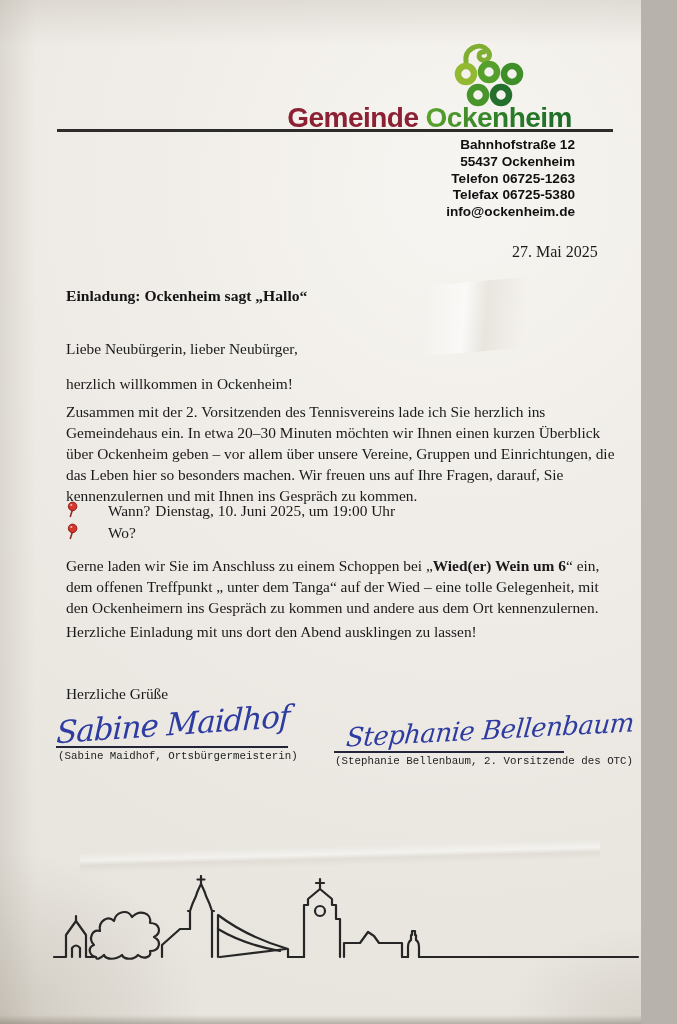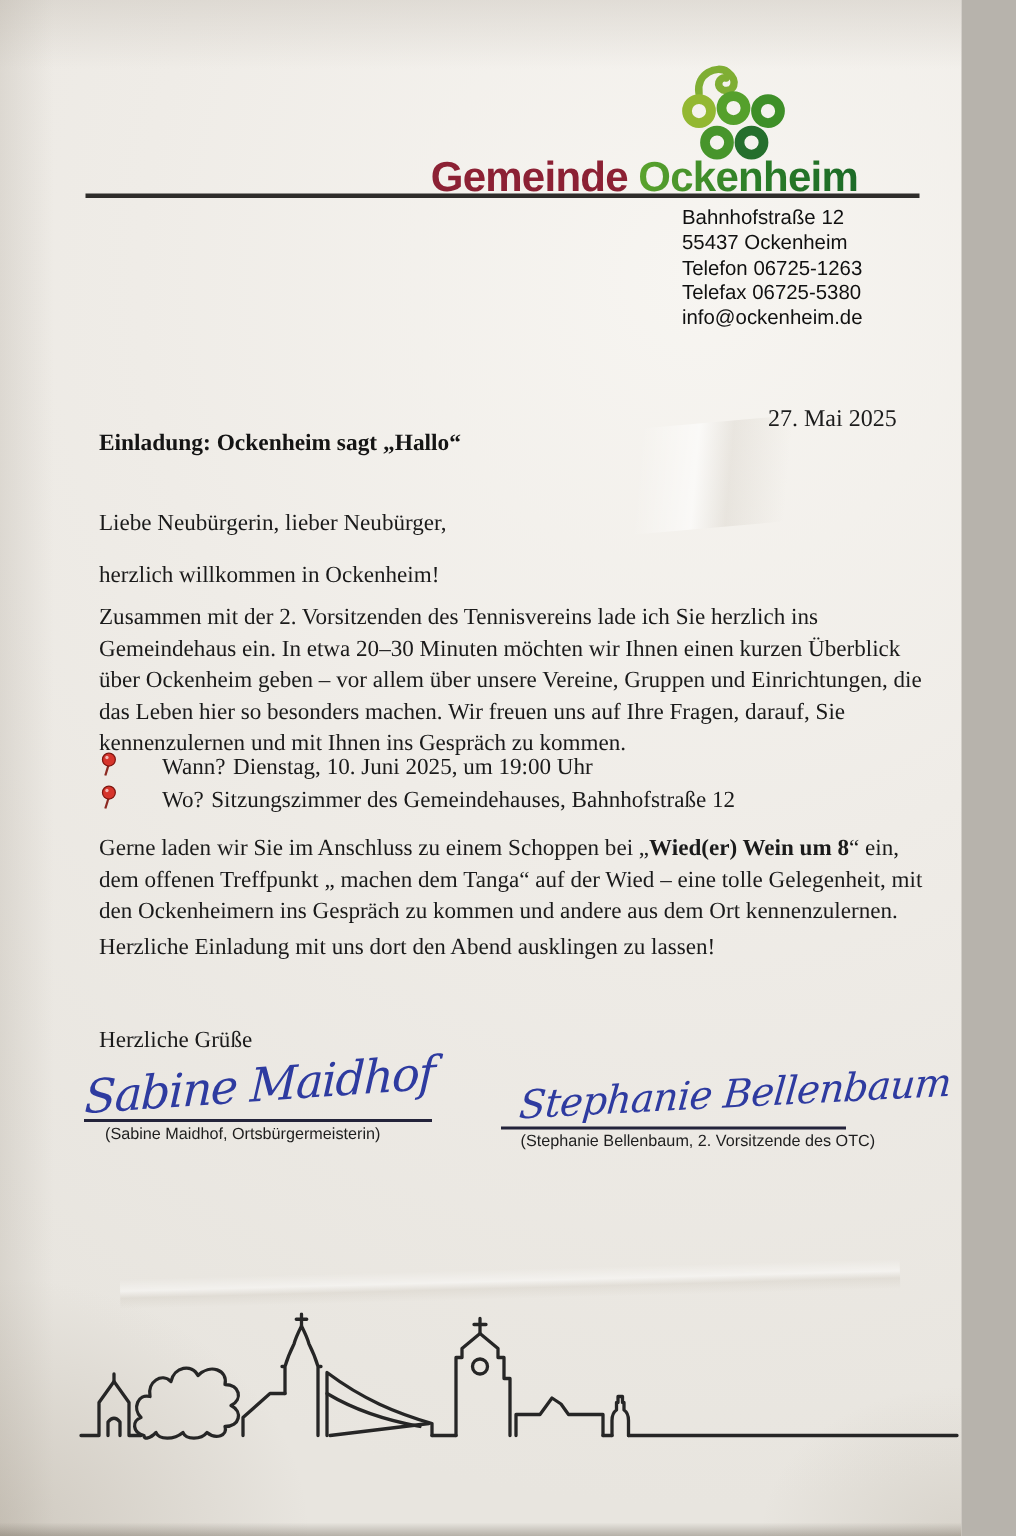--- a/index.html
+++ b/index.html
@@ -21,25 +21,25 @@
   .bottom-edge{left:0;bottom:0;width:100%;height:9px;background:linear-gradient(rgba(120,112,100,0),rgba(120,112,100,0.45));}
 
   
   .grapes{position:absolute;left:452px;top:41px;}
   .brand-text{position:absolute;top:102px;right:69px;white-space:nowrap;
     font-family:"Liberation Sans",sans-serif;font-weight:bold;font-size:28px;letter-spacing:-0.5px;}
   .org-prefix{color:#8c2134;margin-right:7px;}
   .org-name{background:linear-gradient(90deg,#5ba32d 0%,#2a7c28 55%,#1d6b28 100%);
     -webkit-background-clip:text;background-clip:text;color:transparent;}
   .head-rule{position:absolute;left:57px;top:129px;width:556px;height:3px;background:#2e2c2a;}
-  .address{position:absolute;top:137px;right:66px;
-    font-family:"Liberation Sans",sans-serif;font-weight:normal;font-size:13.6px;line-height:16.8px;color:#101010;}
+  .address{position:absolute;top:137px;right:66px;text-align:right;
+    font-family:"Liberation Sans",sans-serif;font-weight:bold;font-size:13.6px;line-height:16.8px;color:#101010;}
 
   
-  .date{position:absolute;top:243px;left:512px;font-size:16px;color:#1c1c1c;margin-top:28px;}
+  .date{position:absolute;top:243px;left:512px;font-size:16px;color:#1c1c1c;}
   .subject{position:absolute;top:275px;left:66px;font-weight:bold;font-size:15.6px;color:#141414;margin-top:12px;}
   .bodytext{position:absolute;left:66px;width:552px;font-size:15.4px;line-height:21px;color:#1a1a1a;}
   .salutation{top:338px;}
   .welcome{top:373px;}
   .para1{top:401px;}
   .details{top:499px;}
   .detail-row{display:flex;align-items:baseline;height:22px;}
   .pin{width:12px;height:17px;margin-right:6px;flex:0 0 auto;transform:translateY(2px);}
   .detail-label{margin-right:5px;margin-left:24px;}
   .detail-value{font-weight:normal;}
@@ -48,21 +48,21 @@
   .closing{top:621px;}
   .regards{top:683px;}
 
   
   .sig-name{position:absolute;font-family:"DejaVu Serif",serif;font-style:italic;color:#2e3ba0;white-space:nowrap;}
   .sig-left{left:56px;top:706px;font-size:31px;transform:rotate(-4deg) skewX(-6deg);letter-spacing:-1px;}
   .sig-right{left:346px;top:715px;font-size:26px;transform:rotate(-3deg) skewX(-8deg);letter-spacing:-0.5px;}
   .sig-rule{position:absolute;height:2px;background:#23233a;}
   .sig-rule-left{left:56px;top:746px;width:232px;}
   .sig-rule-right{left:334px;top:751px;width:230px;}
-  .sig-caption{position:absolute;font-family:Liberation Sans, sans-serif;font-size:10.8px;color:#1e1e1e;white-space:nowrap;margin-left:12px;}
+  .sig-caption{position:absolute;font-family:Liberation Mono, monospace;font-size:10.8px;color:#1e1e1e;white-space:nowrap;}
   .cap-left{left:58px;top:750px;}
   .cap-right{left:335px;top:755px;}
 
   .skyline{position:absolute;left:50px;top:875px;}
 </style>
 </head>
 <body>
 
 <div class="photo">
 
@@ -112,26 +112,25 @@
       <span class="detail-label">Wann?</span>
       <span class="detail-value">Dienstag, 10. Juni 2025, um 19:00 Uhr</span>
     </div>
     <div class="detail-row">
       <svg class="pin" viewBox="0 0 12 17">
         <line x1="7" y1="7" x2="4.2" y2="16" stroke="#8c2a22" stroke-width="1.5"></line>
         <circle cx="6.6" cy="5.4" r="4.3" fill="#d6352c" stroke="#7e150f" stroke-width="0.8"></circle>
         <circle cx="5.3" cy="4" r="1.1" fill="#ffffff" opacity="0.65"></circle>
       </svg>
       <span class="detail-label">Wo?</span>
-      <span class="detail-value">Sitzungszimmer des Gemeindehauses, Bahnhofstraße 12</span>
     </div>
   </div>
 
   <div class="bodytext para2">
-    <span>Gerne laden wir Sie im Anschluss zu einem Schoppen bei „</span><b>Wied(er) Wein um 8</b><span>“ ein, dem offenen Treffpunkt „ machen dem Tanga“ auf der Wied – eine tolle Gelegenheit, mit den Ockenheimern ins Gespräch zu kommen und andere aus dem Ort kennenzulernen.</span>
+    <span>Gerne laden wir Sie im Anschluss zu einem Schoppen bei „</span><b>Wied(er) Wein um 6</b><span>“ ein, dem offenen Treffpunkt „ unter dem Tanga“ auf der Wied – eine tolle Gelegenheit, mit den Ockenheimern ins Gespräch zu kommen und andere aus dem Ort kennenzulernen.</span>
   </div>
 
   <div class="bodytext closing">Herzliche Einladung mit uns dort den Abend ausklingen zu lassen!</div>
   <div class="bodytext regards">Herzliche Grüße</div>
 
   <div class="sig-name sig-left">Sabine Maidhof</div>
   <div class="sig-rule sig-rule-left"></div>
   <div class="sig-caption cap-left">(Sabine Maidhof, Ortsbürgermeisterin)</div>
 
   <div class="sig-name sig-right">Stephanie Bellenbaum</div>

